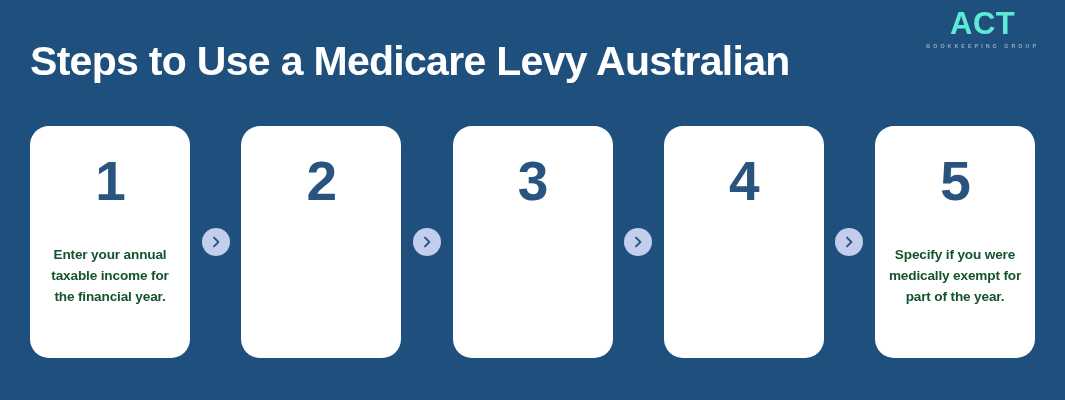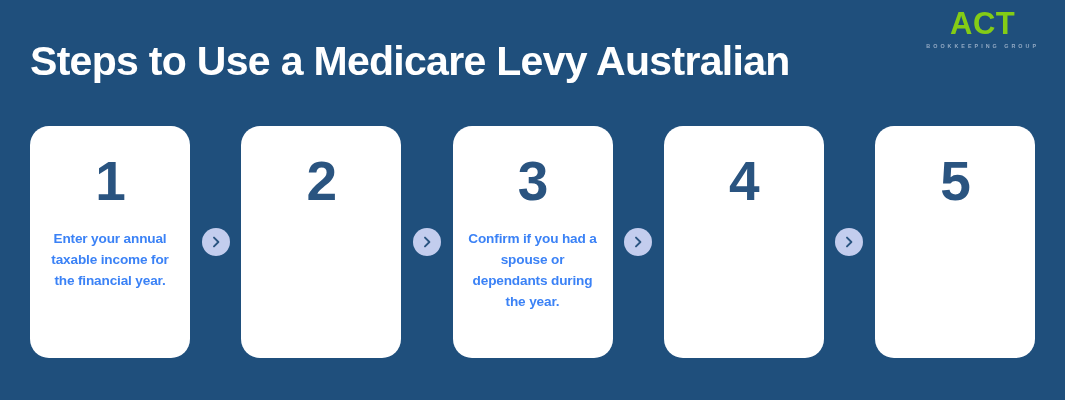--- a/index.html
+++ b/index.html
@@ -26,21 +26,21 @@
     position: absolute;
     top: 8px;
     right: 26px;
     text-align: center;
     line-height: 1;
     user-select: none;
   }
   .logo-mark {
     font-size: 31px;
     font-weight: 900;
-    color: #84cc16;
+    color: #5eead4;
     letter-spacing: 0.5px;
     font-family: "Liberation Sans", sans-serif;
     line-height: 1;
   }
   .logo-sub {
     margin-top: 5px;
     font-size: 5.4px;
     font-weight: 700;
     color: #93aac4;
     letter-spacing: 3.0px;
@@ -91,25 +91,25 @@
   .step-number {
     margin-top: 26px;
     font-size: 55px;
     line-height: 58px;
     font-weight: 900;
     color: #2a5480;
     letter-spacing: -1px;
     font-family: "Liberation Sans", sans-serif;
   }
   .step-text {
-    margin-top: 18px;
+    margin-top: 34px;
     font-size: 13.6px;
     line-height: 21px;
     font-weight: 700;
-    color: #3b82f6;
+    color: #14532d;
     text-align: center;
     letter-spacing: -0.15px;
     font-family: "Liberation Sans", sans-serif;
   }
 
   
   .arrow-badge {
     flex: 0 0 auto;
     width: 28px;
     height: 28px;
@@ -153,37 +153,37 @@
     </div>
 
     <div class="arrow-badge">
       <svg width="14" height="14" viewBox="0 0 14 14" aria-hidden="true">
         <path d="M5 2.6 L9.4 7 L5 11.4" fill="none" stroke="#2a5480" stroke-width="1.9" stroke-linecap="round" stroke-linejoin="round"></path>
       </svg>
     </div>
 
     <div class="step-card">
       <div class="step-number">3</div>
-      <div class="step-text">Confirm if you had a spouse or dependants during the year.</div>
     </div>
 
     <div class="arrow-badge">
       <svg width="14" height="14" viewBox="0 0 14 14" aria-hidden="true">
         <path d="M5 2.6 L9.4 7 L5 11.4" fill="none" stroke="#2a5480" stroke-width="1.9" stroke-linecap="round" stroke-linejoin="round"></path>
       </svg>
     </div>
 
     <div class="step-card">
       <div class="step-number">4</div>
     </div>
 
     <div class="arrow-badge">
       <svg width="14" height="14" viewBox="0 0 14 14" aria-hidden="true">
         <path d="M5 2.6 L9.4 7 L5 11.4" fill="none" stroke="#2a5480" stroke-width="1.9" stroke-linecap="round" stroke-linejoin="round"></path>
       </svg>
     </div>
 
     <div class="step-card">
       <div class="step-number">5</div>
+      <div class="step-text">Specify if you were medically exempt for part of the year.</div>
     </div>
 
   </div>
 </div>
 
 </body></html>

